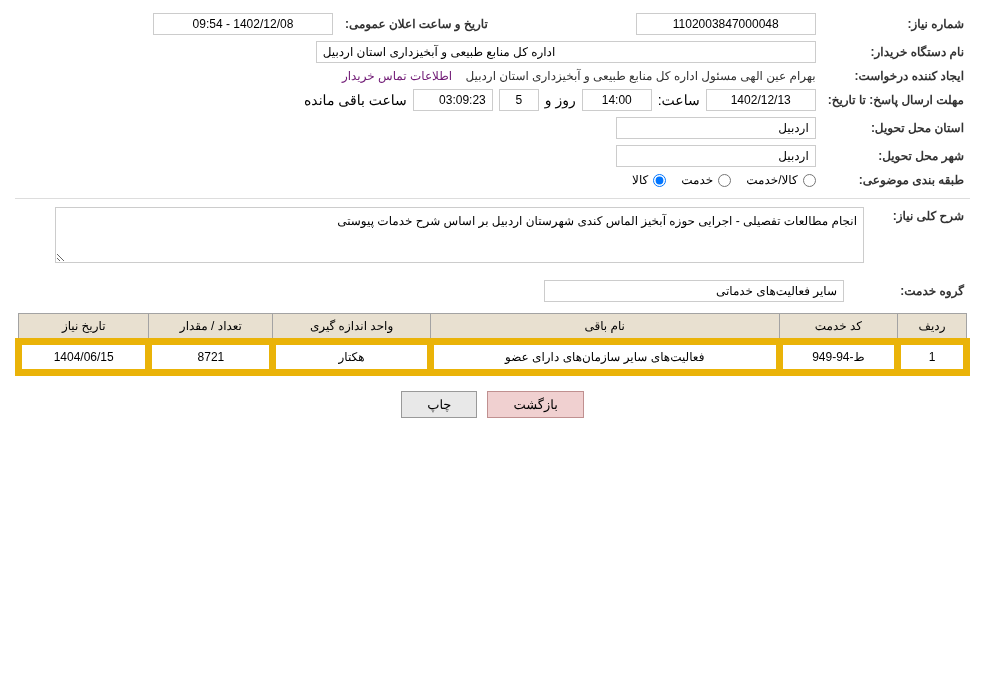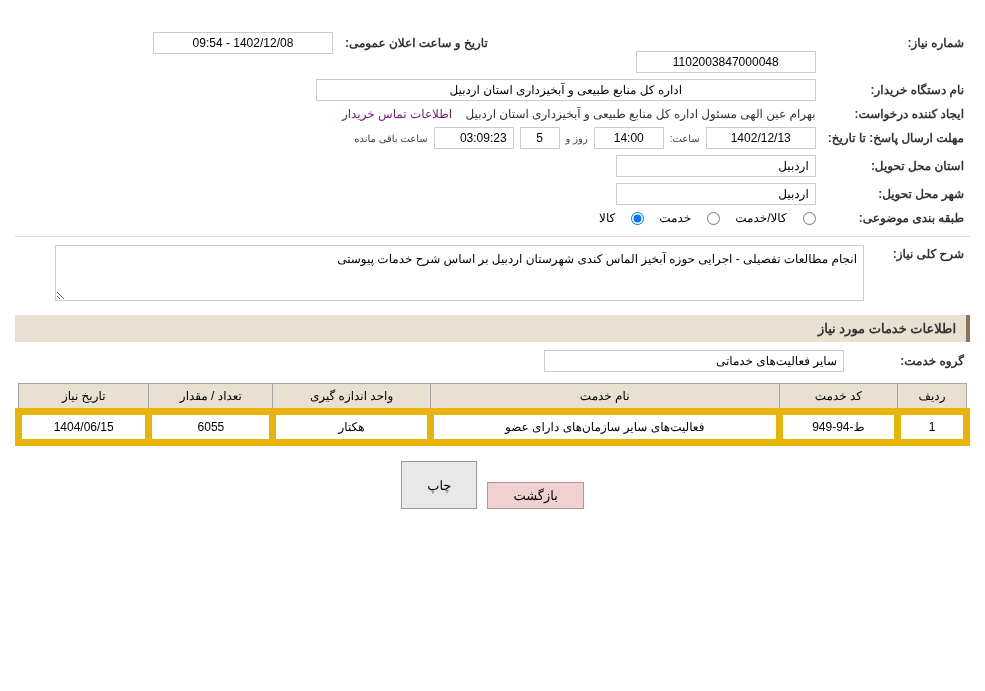--- a/index.html
+++ b/index.html
@@ -77,21 +77,21 @@
     }
     .radio-group {
       display: flex;
       gap: 15px;
       align-items: center;
       direction: rtl;
     }
     .radio-label {
       display: flex;
       align-items: center;
-      gap: 16px;
+      gap: 5px;
       cursor: pointer;
       justify-content: center;
     }
     .note-text {
       color: #333;
       font-size: 12px;
     }
     .description-box {
       border: 1px solid #ccc;
       padding: 6px;
@@ -141,57 +141,56 @@
       font-family: Tahoma, Arial, sans-serif;
       cursor: pointer;
       border: 1px solid #999;
     }
     .btn-print {
       background: #e8e8e8;
     }
     .btn-back {
       background: #f0d0d0;
       border-color: #c09090;
-      margin-top: 21px;
     }
     .divider {
       border: none;
       border-top: 1px solid #ddd;
       margin: 5px 0;
     }
     .inline-label {
-      font-size: 10px;
-      color: #404040;
+      font-size: 14px;
+      color: #000000;
     }
   </style>
 </head>
 <body>
 
 <div class="page-container">
 
 
   <div class="content">
 
     <table class="info-table">
       <tbody>
           <tr>
         <td class="label-cell">شماره نیاز:</td>
         <td class="value-cell">
-          <span class="input-box" style="min-width:180px; display:inline-block; text-align:center;margin-top:38px;">1102003847000048</span>
+          <span class="input-box" style="min-width:180px; display:inline-block; text-align:center;">1102003847000048</span>
         </td>
         <td class="label-cell" style="text-align:right; padding-right:10px;">تاریخ و ساعت اعلان عمومی:</td>
         <td class="value-cell">
           <span class="input-box" style="min-width:180px; display:inline-block; text-align:center;">1402/12/08 - 09:54</span>
         </td>
       </tr>
 
       <tr>
         <td class="label-cell">نام دستگاه خریدار:</td>
         <td class="value-cell" colspan="3">
-          <span class="input-box" style="min-width:500px; display:inline-block; text-align:center;">اداره کل منابع طبیعی و آبخیزداری استان اردبیل</span>
+          <span class="input-box" style="min-width:500px; display:inline-block; text-align:left;">اداره کل منابع طبیعی و آبخیزداری استان اردبیل</span>
         </td>
       </tr>
 
       <tr>
         <td class="label-cell">ایجاد کننده درخواست:</td>
         <td class="value-cell" colspan="3">
           <span style="font-size:12px; color:#333;">بهرام عین الهی مسئول اداره کل منابع طبیعی و آبخیزداری استان اردبیل</span>
           &nbsp;&nbsp;
           <span class="link-text">اطلاعات تماس خریدار</span>
         </td>
@@ -255,51 +254,50 @@
       <tbody>
           <tr>
         <td class="label-cell" style="vertical-align:top; padding-top:5px; width:100px;">شرح کلی نیاز:</td>
         <td>
           <textarea class="description-box" rows="3" style="width: 96%;">انجام مطالعات تفصیلی - اجرایی حوزه آبخیز الماس کندی شهرستان اردبیل بر اساس شرح خدمات پیوستی</textarea>
         </td>
       </tr>
     </tbody>
       </table>
 
-    <div class="section-title">اطلاعات خدمات مورد نیاز</div>
 
     <table class="info-table">
       <tbody>
           <tr>
         <td class="label-cell">گروه خدمت:</td>
         <td>
           <span class="input-box" style="min-width:300px; display:inline-block; text-align:right;">سایر فعالیت‌های خدماتی</span>
         </td>
       </tr>
     </tbody>
       </table>
 
     <table class="services-table">
       <thead>
         <tr>
           <th>ردیف</th>
           <th>کد خدمت</th>
-          <th>نام خدمت</th>
+          <th>نام باقی</th>
           <th>واحد اندازه گیری</th>
           <th>تعداد / مقدار</th>
           <th>تاریخ نیاز</th>
         </tr>
       </thead>
       <tbody id="services-tbody">
       <tr>
             <td>1</td>
             <td>ط-94-949</td>
             <td>فعالیت‌های سایر سازمان‌های دارای عضو</td>
             <td>هکتار</td>
-            <td>6055</td>
+            <td>8721</td>
             <td>1404/06/15</td>
           </tr>
         </tbody>
     </table>
 
 
     <div class="buttons-row">
       <button class="btn btn-back">بازگشت</button>
       <button class="btn btn-print">چاپ</button>
     </div>

